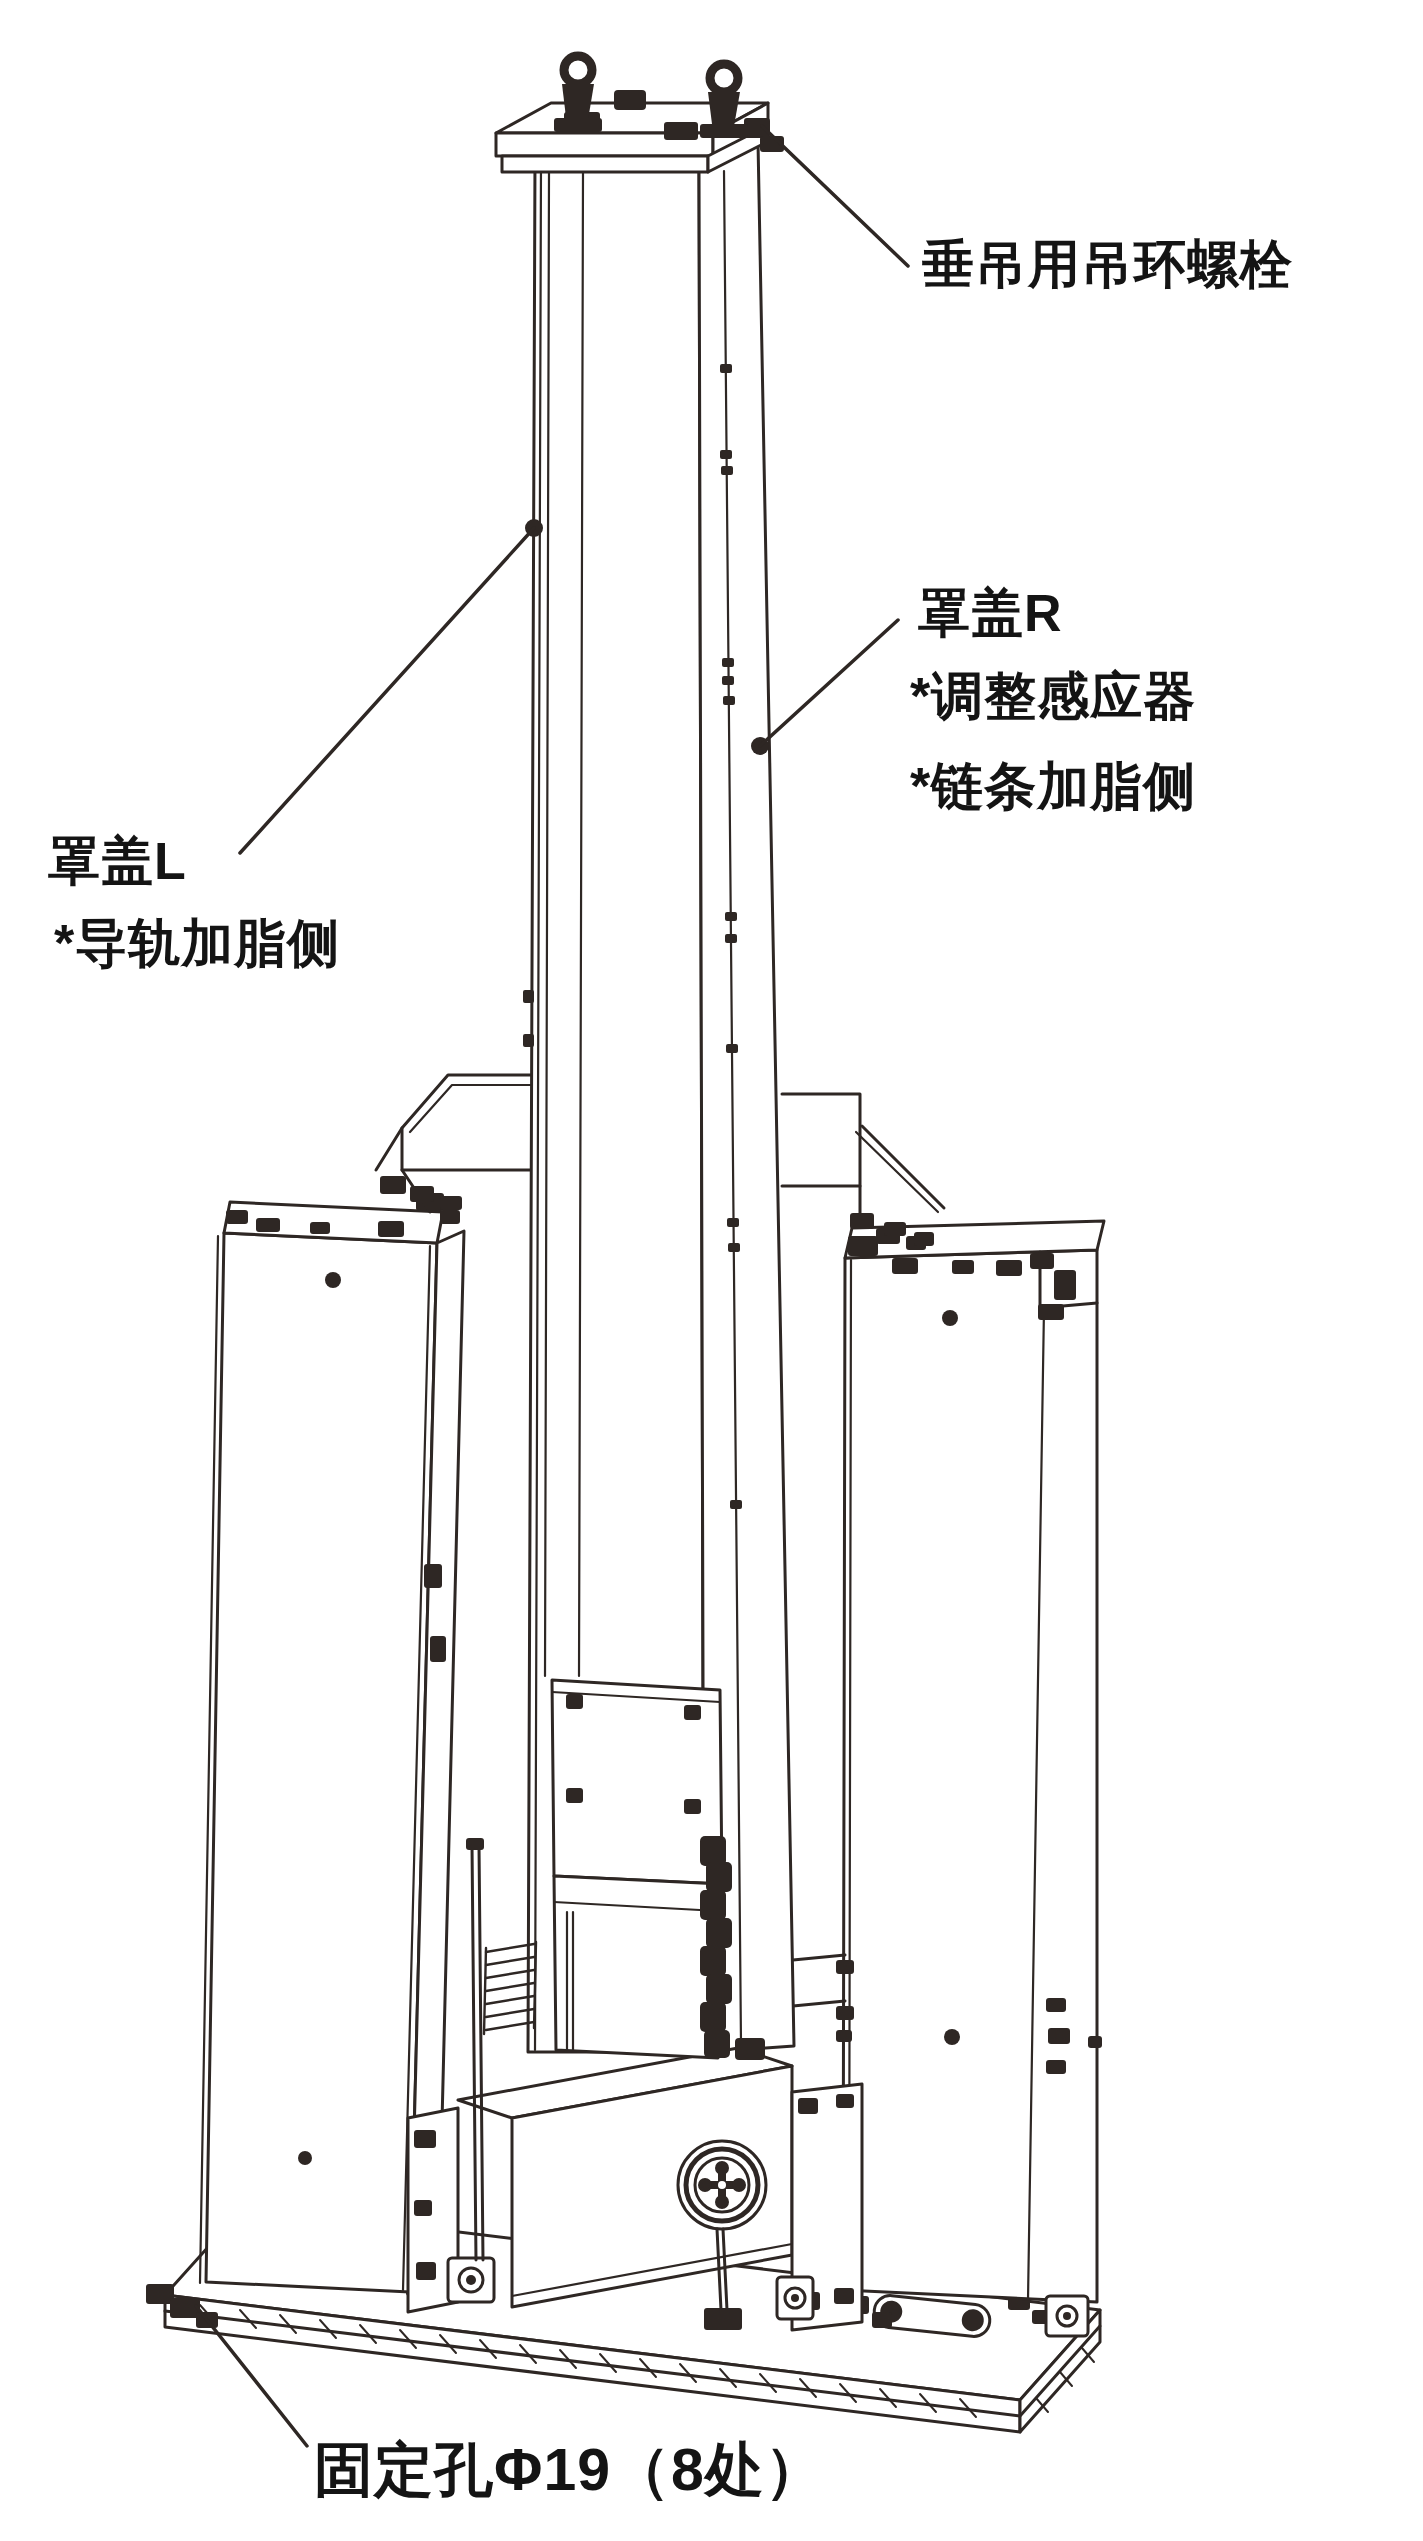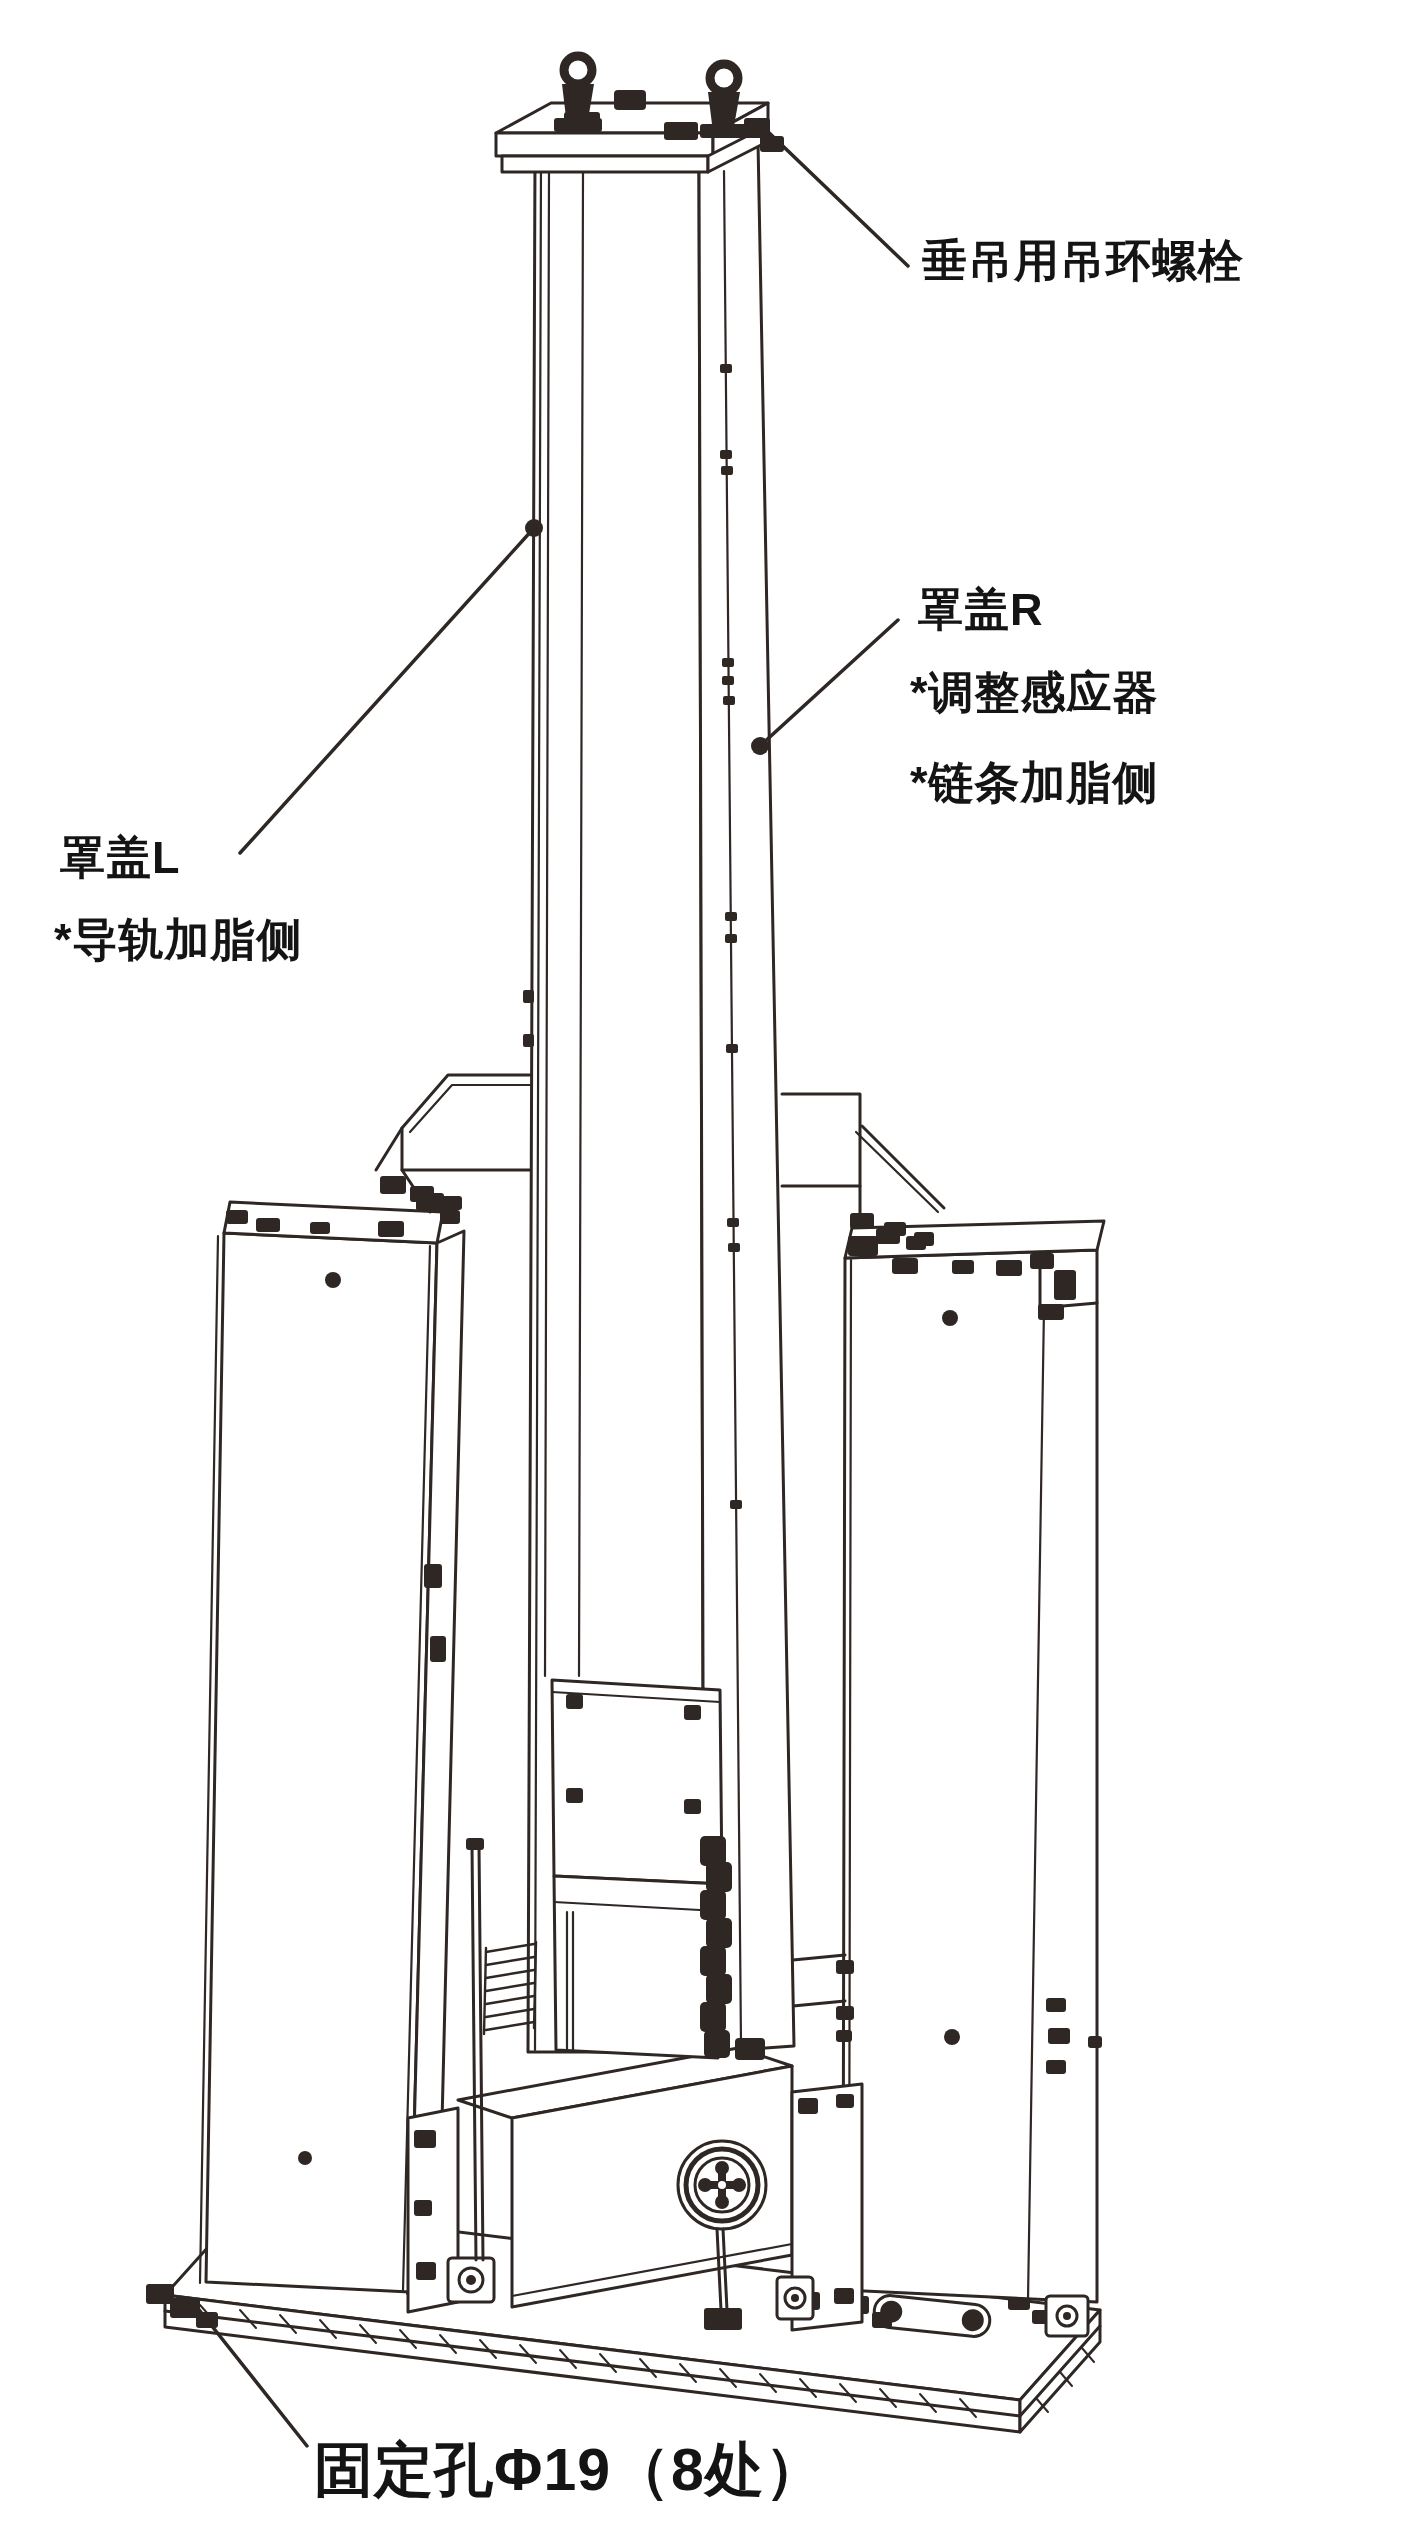--- a/index.html
+++ b/index.html
@@ -13,21 +13,21 @@
   }
   .drawing{position:absolute;left:0;top:0;}
   .label{
     position:absolute;
     font-weight:700;
     color:#141414;
     white-space:nowrap;
     letter-spacing:1px;
     line-height:1.1;
   }
-  .lbl-50{font-size:45px;}
+  .lbl-50{font-size:52px;}
   .lbl-47{font-size:59px;}
 </style>
 </head>
 <body>
 
 <div class="page">
 
   <svg class="drawing" width="1423" height="2541" viewBox="0 0 1423 2541" fill="none" stroke="#2e2724" stroke-width="3" stroke-linecap="round" stroke-linejoin="round">
 
     <g>
@@ -328,18 +328,18 @@
       <line x1="196" y1="2306" x2="307" y2="2446"></line>
     </g>
   </svg>
 
   <div class="label lbl-50" style="left:922px;top:236px;">垂吊用吊环螺栓</div>
 
   <div class="label lbl-50" style="left:918px;top:585px;">罩盖R</div>
   <div class="label lbl-50" style="left:910px;top:758px;">*链条加脂侧</div>
   <div class="label lbl-50" style="left:910px;top:668px;">*调整感应器</div>
 
-  <div class="label lbl-50" style="left:60px;top:833px;">罩盖L</div>
+  <div class="label lbl-50" style="left:48px;top:833px;">罩盖L</div>
   <div class="label lbl-50" style="left:54px;top:915px;">*导轨加脂侧</div>
 
   <div class="label lbl-47" style="left:314px;top:2438px;">固定孔Φ19（8处）</div>
 
 </div>
 
 </body></html>

